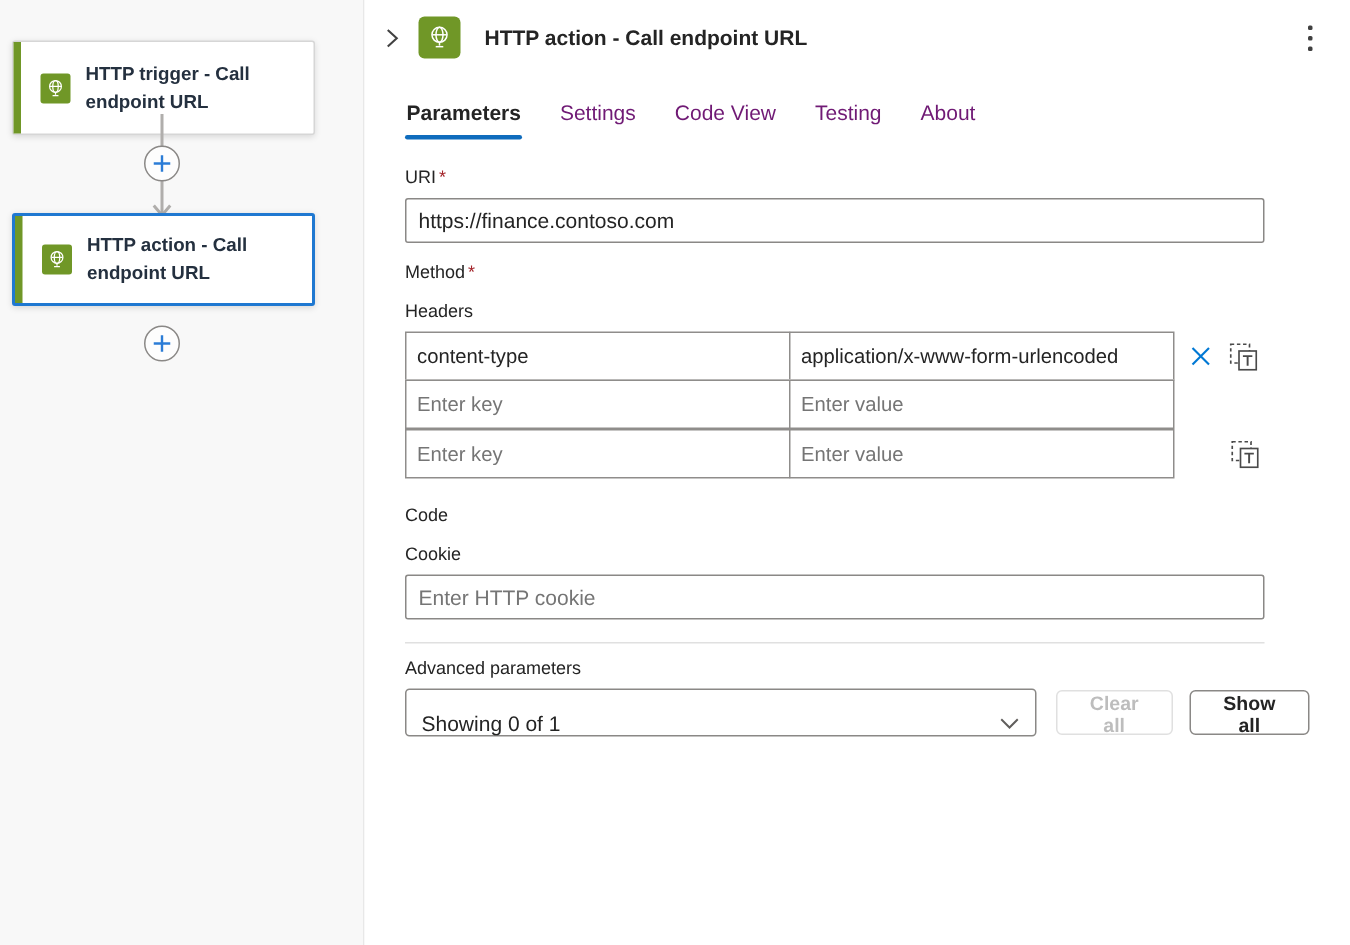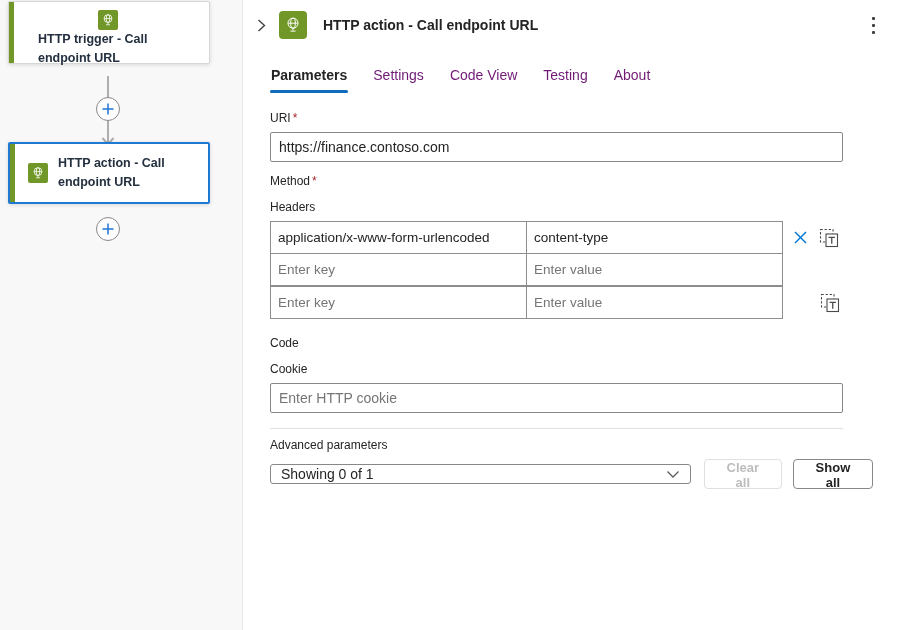--- a/index.html
+++ b/index.html
@@ -127,40 +127,40 @@
   .kv-side { display: flex; align-items: center; margin-left: 6px; height: 33px; gap: 7px; }
   .icon-btn {
     border: none; background: transparent; cursor: pointer;
     width: 22px; height: 22px; display: flex; align-items: center; justify-content: center;
   }
 
   .divider { width: 573px; height: 1px; background: #e0e0e0; margin-top: 15px; }
 
   .advanced-row { display: flex; align-items: center; margin-top: 2px; }
   .adv-select {
-    width: 425px; height: 20px; border: 1px solid #8a8886; border-radius: 3px;
-    display: flex; align-items: center; padding: 0 10px;
+    width: 425px; height: 32px; border: 1px solid #8a8886; border-radius: 3px;
+    display: flex; align-items: flex-end; padding: 0 10px;
     font-size: 14px; color: #242424; cursor: pointer; background: #fff;
   }
   .adv-select .sel-text { flex: 1; }
   .btn {
     height: 30px; margin-left: 11px; padding: 0 13px;
     border: 1px solid #8a8886; border-radius: 4px; background: #fff;
     font-family: inherit; font-size: 13px; font-weight: bold; color: #242424;
     cursor: pointer;
   }
   .btn.clear-all { margin-left: 13px; }
   .btn[disabled] { color: #bdbdbd; border-color: #e0e0e0; cursor: default; }
 </style>
 </head>
 <body>
 
 <div class="canvas">
 
-  <div class="node" style="top:1px;flex-direction:column;">
+  <div class="node" style="top:27px;">
     <span class="accent"></span>
     <span class="node-icon">
       <svg width="14" height="14" viewBox="0 0 20 20">
         <g stroke="#ffffff" stroke-width="1.2" fill="none">
           <circle cx="10" cy="8" r="5.6"></circle>
           <ellipse cx="10" cy="8" rx="2.6" ry="5.6"></ellipse>
           <line x1="4.6" y1="8" x2="15.4" y2="8"></line>
           <line x1="10" y1="13.6" x2="10" y2="16"></line>
           <line x1="7.2" y1="16.8" x2="12.8" y2="16.8"></line>
         </g>
@@ -255,22 +255,22 @@
     <input class="text-input" type="text" value="https://finance.contoso.com" style="">
 
     <div class="field-label">
       <span>Method</span><span class="req">*</span>
     </div>
 
     <div class="field-label">Headers</div>
     <div class="kv-block">
       <div class="kv-table">
         <div class="kv-row">
+          <div class="kv-cell"><input type="text" value="content-type" style=""></div>
           <div class="kv-cell"><input type="text" value="application/x-www-form-urlencoded" style=""></div>
-          <div class="kv-cell"><input type="text" value="content-type" style=""></div>
         </div>
         <div class="kv-row">
           <div class="kv-cell"><input type="text" placeholder="Enter key" style=""></div>
           <div class="kv-cell"><input type="text" placeholder="Enter value" style=""></div>
         </div>
       </div>
       <div class="kv-side">
         <button class="icon-btn">
           <svg width="15" height="15" viewBox="0 0 15 15">
             <g stroke="#0078d4" stroke-width="1.4">

